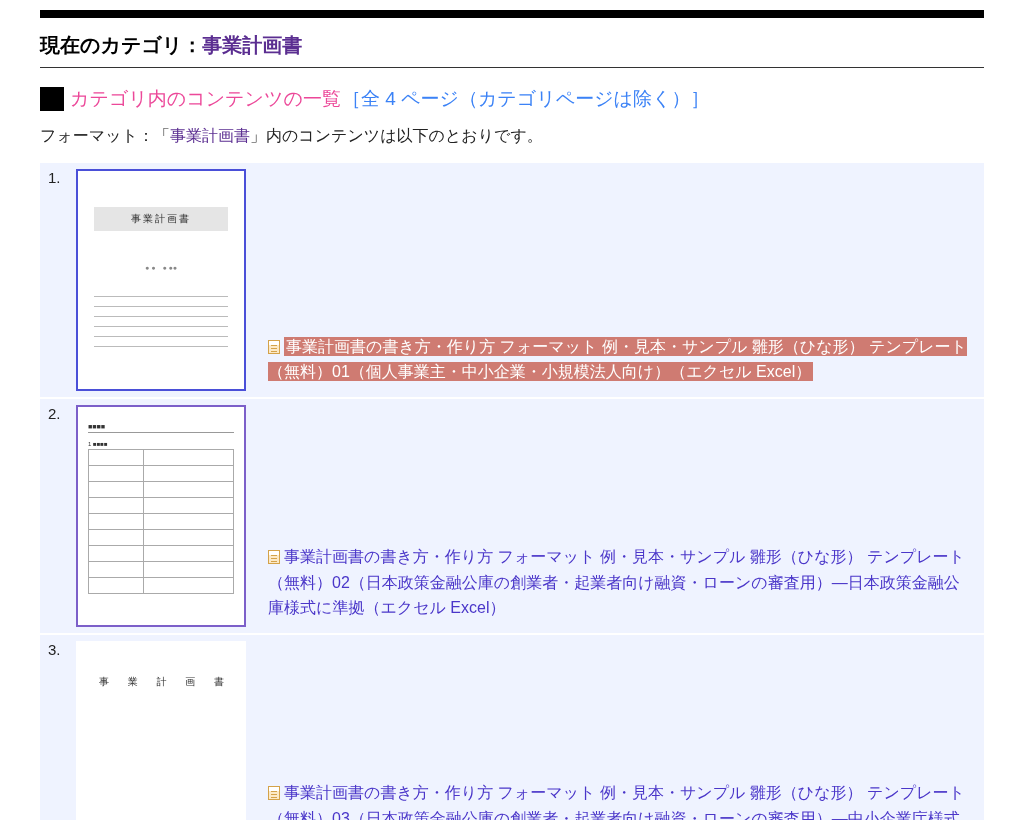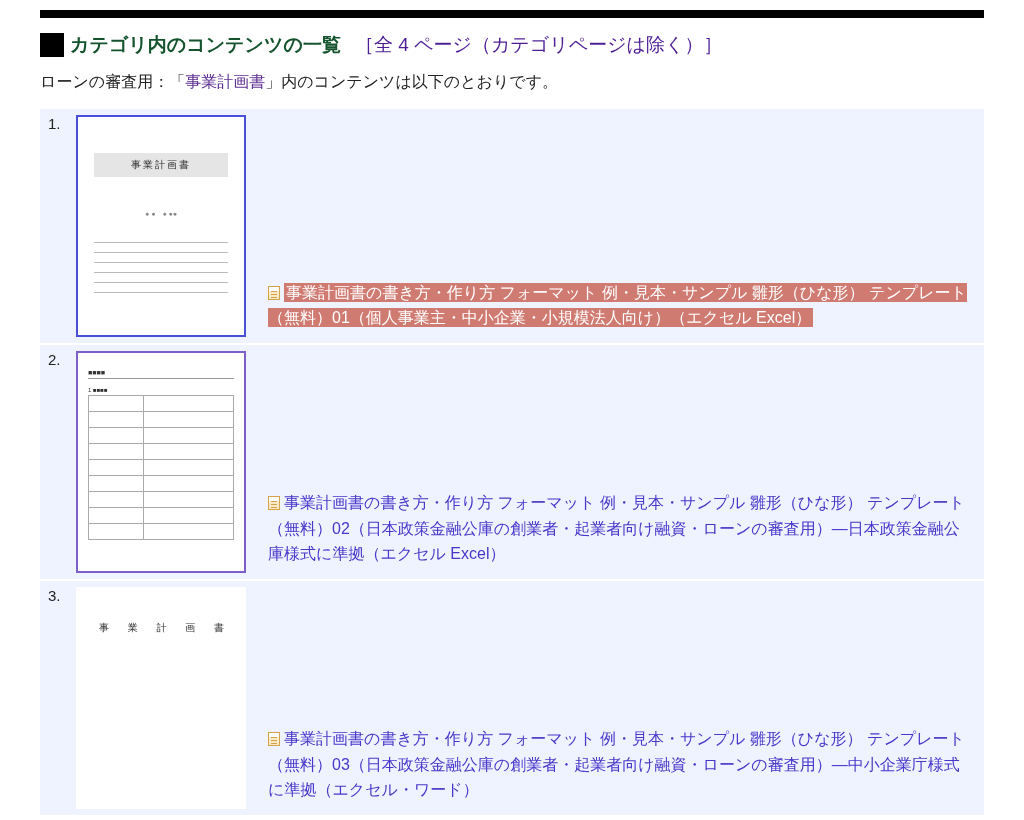--- a/index.html
+++ b/index.html
@@ -30,22 +30,22 @@
   .sub-header {
     font-size: 19px;
     margin-bottom: 14px;
     display: flex;
     align-items: center;
   }
   .sub-header .blackbox {
     width: 24px; height: 24px; background: #000; display: inline-block;
     margin-right: 6px; flex-shrink: 0;
   }
-  .sub-header .bold { font-weight: bold; color: #14532d; }
-  .sub-header .count { color: #4c1d95; font-weight: normal; margin-left: 14px;}
+  .sub-header .bold { font-weight: normal; color: #ec4899; }
+  .sub-header .count { color: #3b82f6; font-weight: normal; margin-left: 1px;}
   .desc-line {
     font-size: 16px;
     color: #222;
     margin-bottom: 16px;
   }
   .desc-line .link { color: #5b2e91; }
   .list { }
   .item {
     display: flex;
     background: #eff3ff;
@@ -139,29 +139,32 @@
     color: #fff;
     padding: 1px 2px;
   }
 </style>
 </head>
 <body>
 
 <div class="page">
   <div class="topbar"></div>
 
+  <div class="cat-header">
+    <span class="label">現在のカテゴリ：</span><span class="name">事業計画書</span>
+  </div>
 
   <div class="sub-header">
     <span class="blackbox"></span>
     <span class="bold">カテゴリ内のコンテンツの一覧</span>
     <span class="count">［全 4 ページ（カテゴリページは除く）］</span>
   </div>
 
   <div class="desc-line">
-    <span>ローンの審査用：「</span><span class="link">事業計画書</span><span>」内のコンテンツは以下のとおりです。</span>
+    <span>フォーマット：「</span><span class="link">事業計画書</span><span>」内のコンテンツは以下のとおりです。</span>
   </div>
 
   <div class="list">
 
     <div class="item">
       <div class="num">1.</div>
       <div class="thumb-col">
         <div class="thumb">
           <div class="thumb-inner-1">
             <div class="thumb-title-box">事業計画書</div>

